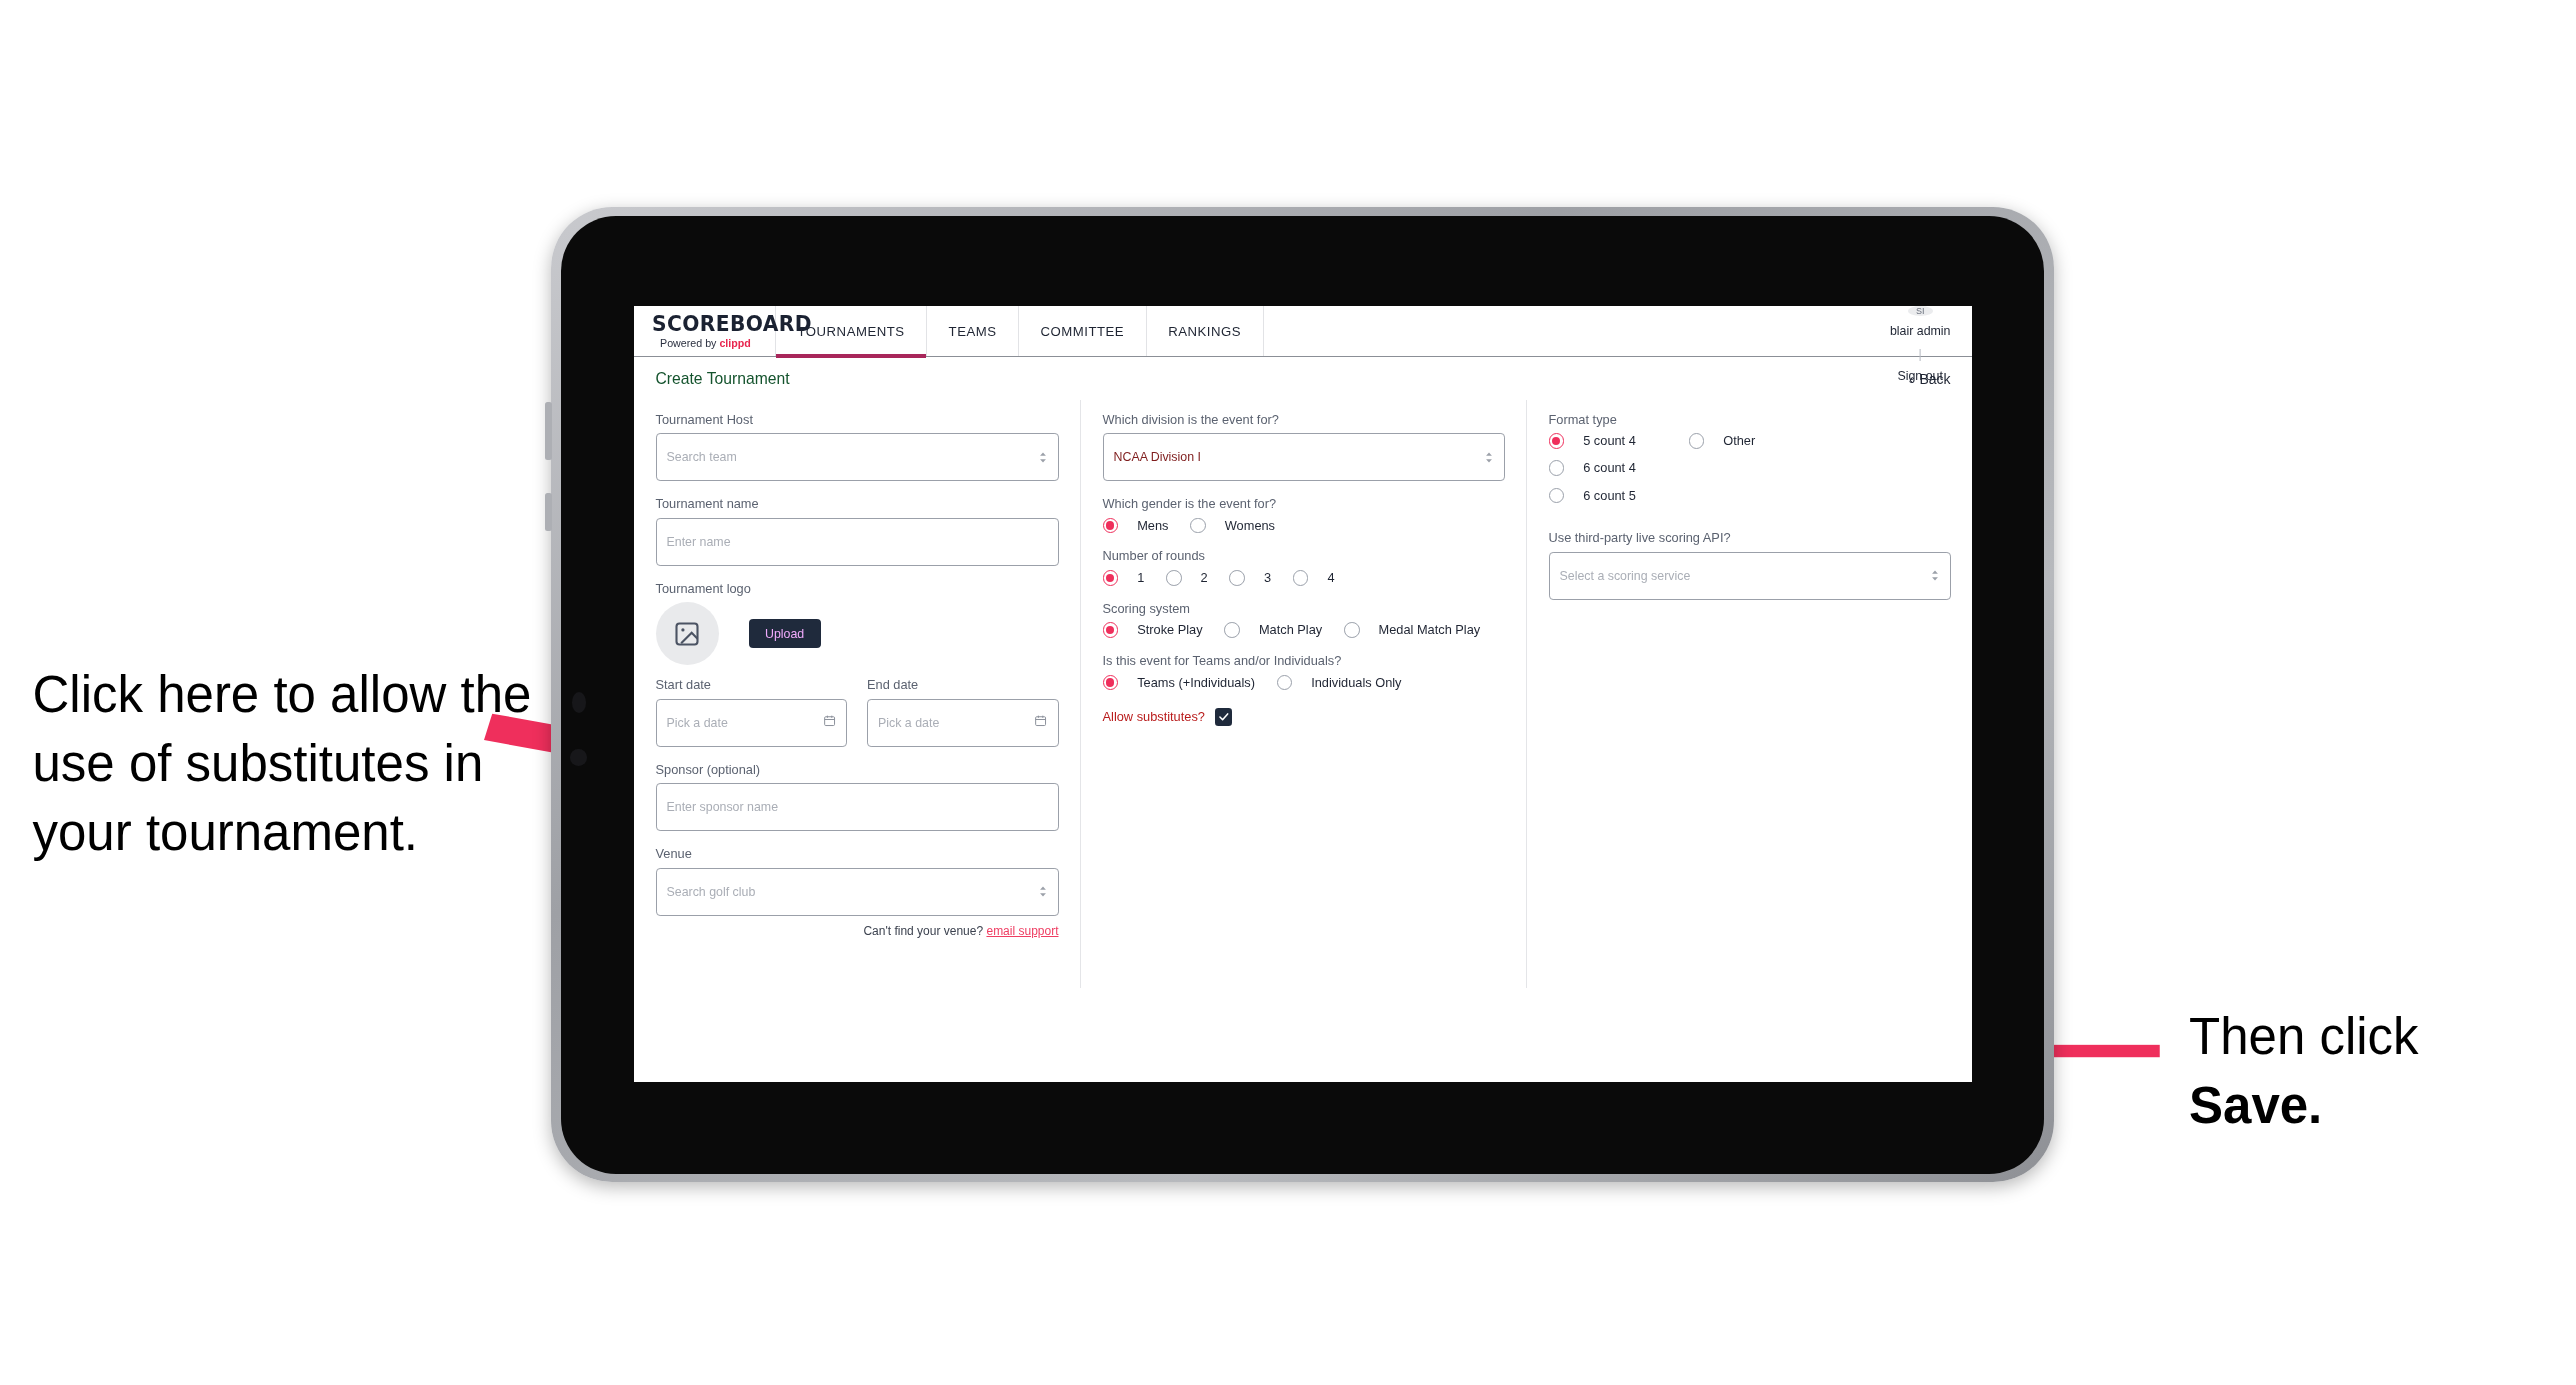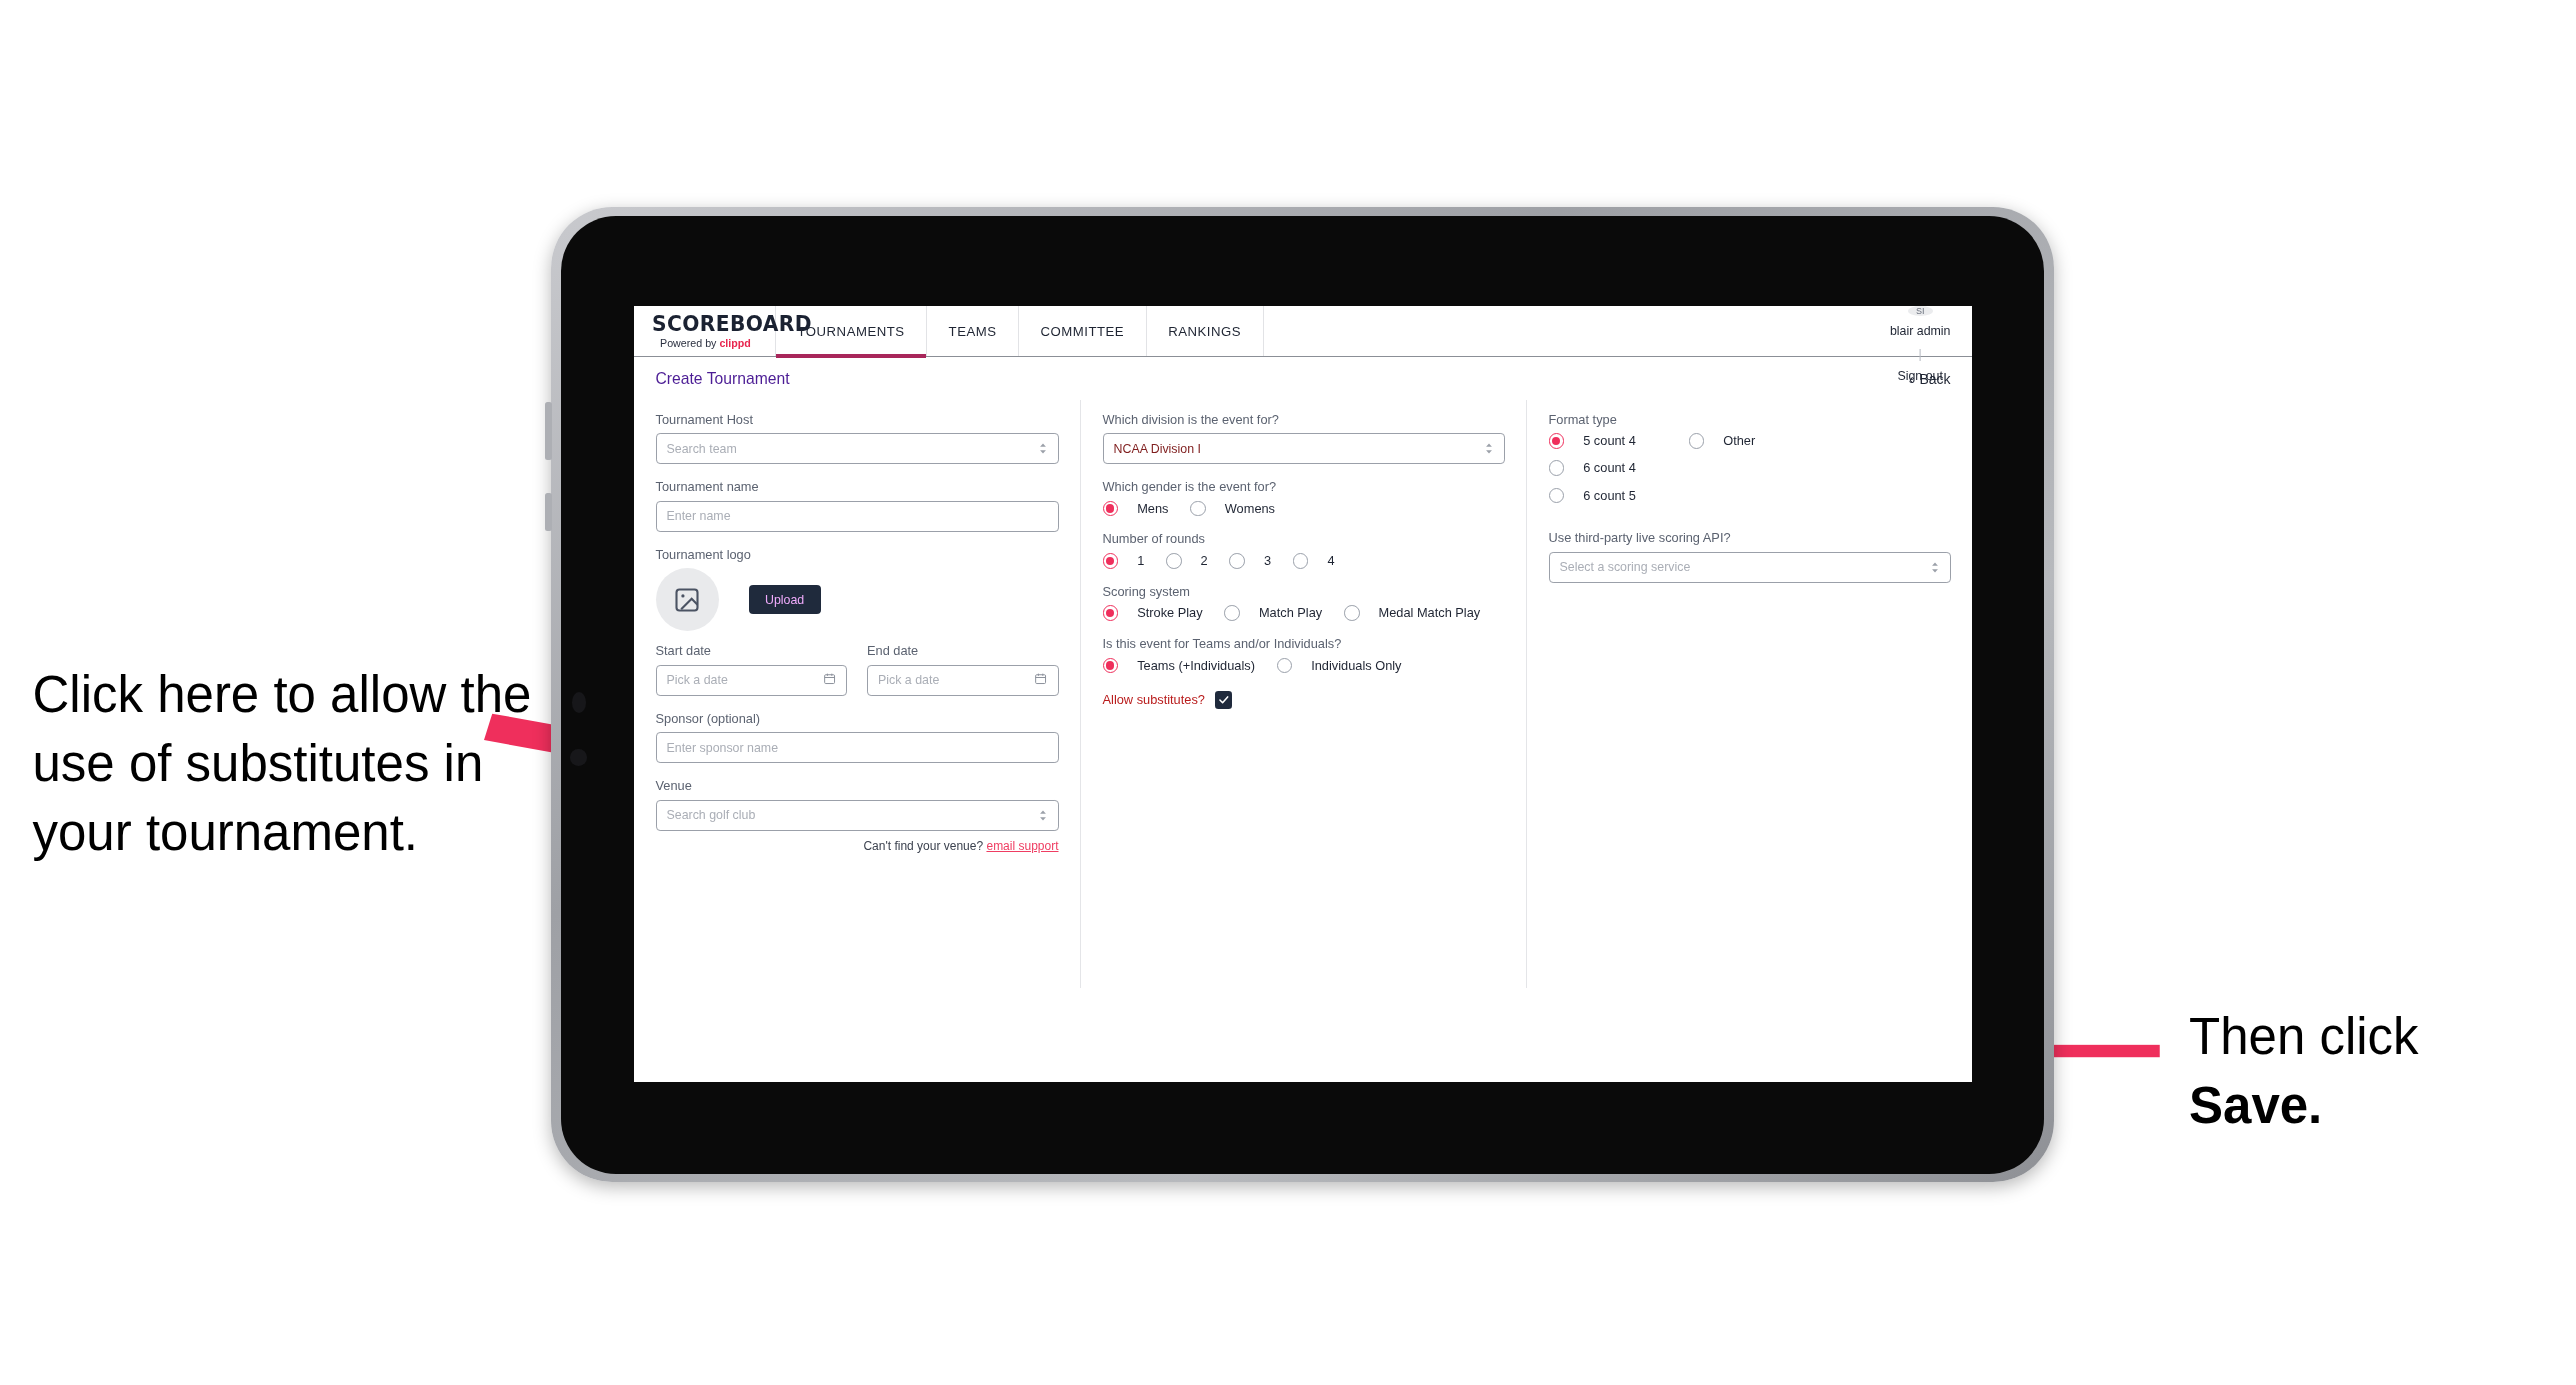--- a/index.html
+++ b/index.html
@@ -130,21 +130,21 @@
   .hdr-sep { color: #b9bcc3; }
   .hdr-link { cursor: pointer; }
 
   
   .subbar {
     height: 43px;
     display: flex; align-items: center;
     padding: 0 21.5px;
     background: #fff;
   }
-  .page-title { font-size: 15.7px; color: #4c1d95; }
+  .page-title { font-size: 15.7px; color: #14532d; }
   .back-link {
     margin-left: auto;
     font-size: 14px; color: #1f2533;
     display: flex; align-items: center; gap: 5.8px;
     cursor: pointer;
   }
 
   
   .app-body {
     display: flex;
@@ -161,21 +161,21 @@
 
   .field-label {
     font-size: 12.8px;
     color: #5b6270;
     margin-bottom: 6.6px;
     margin-top: 15px;
   }
   .field-label.first { margin-top: 0; }
 
   .input-box {
-    height: 31px;
+    height: 48px;
     border: 0.8px solid #9ba0a9;
     border-radius: 4.1px;
     display: flex; align-items: center;
     padding: 0 10px;
     font-size: 12.4px;
     color: #aaaeb6;
     background: #fff;
     cursor: text;
   }
   .input-box.value { color: #7f1d1d; }

